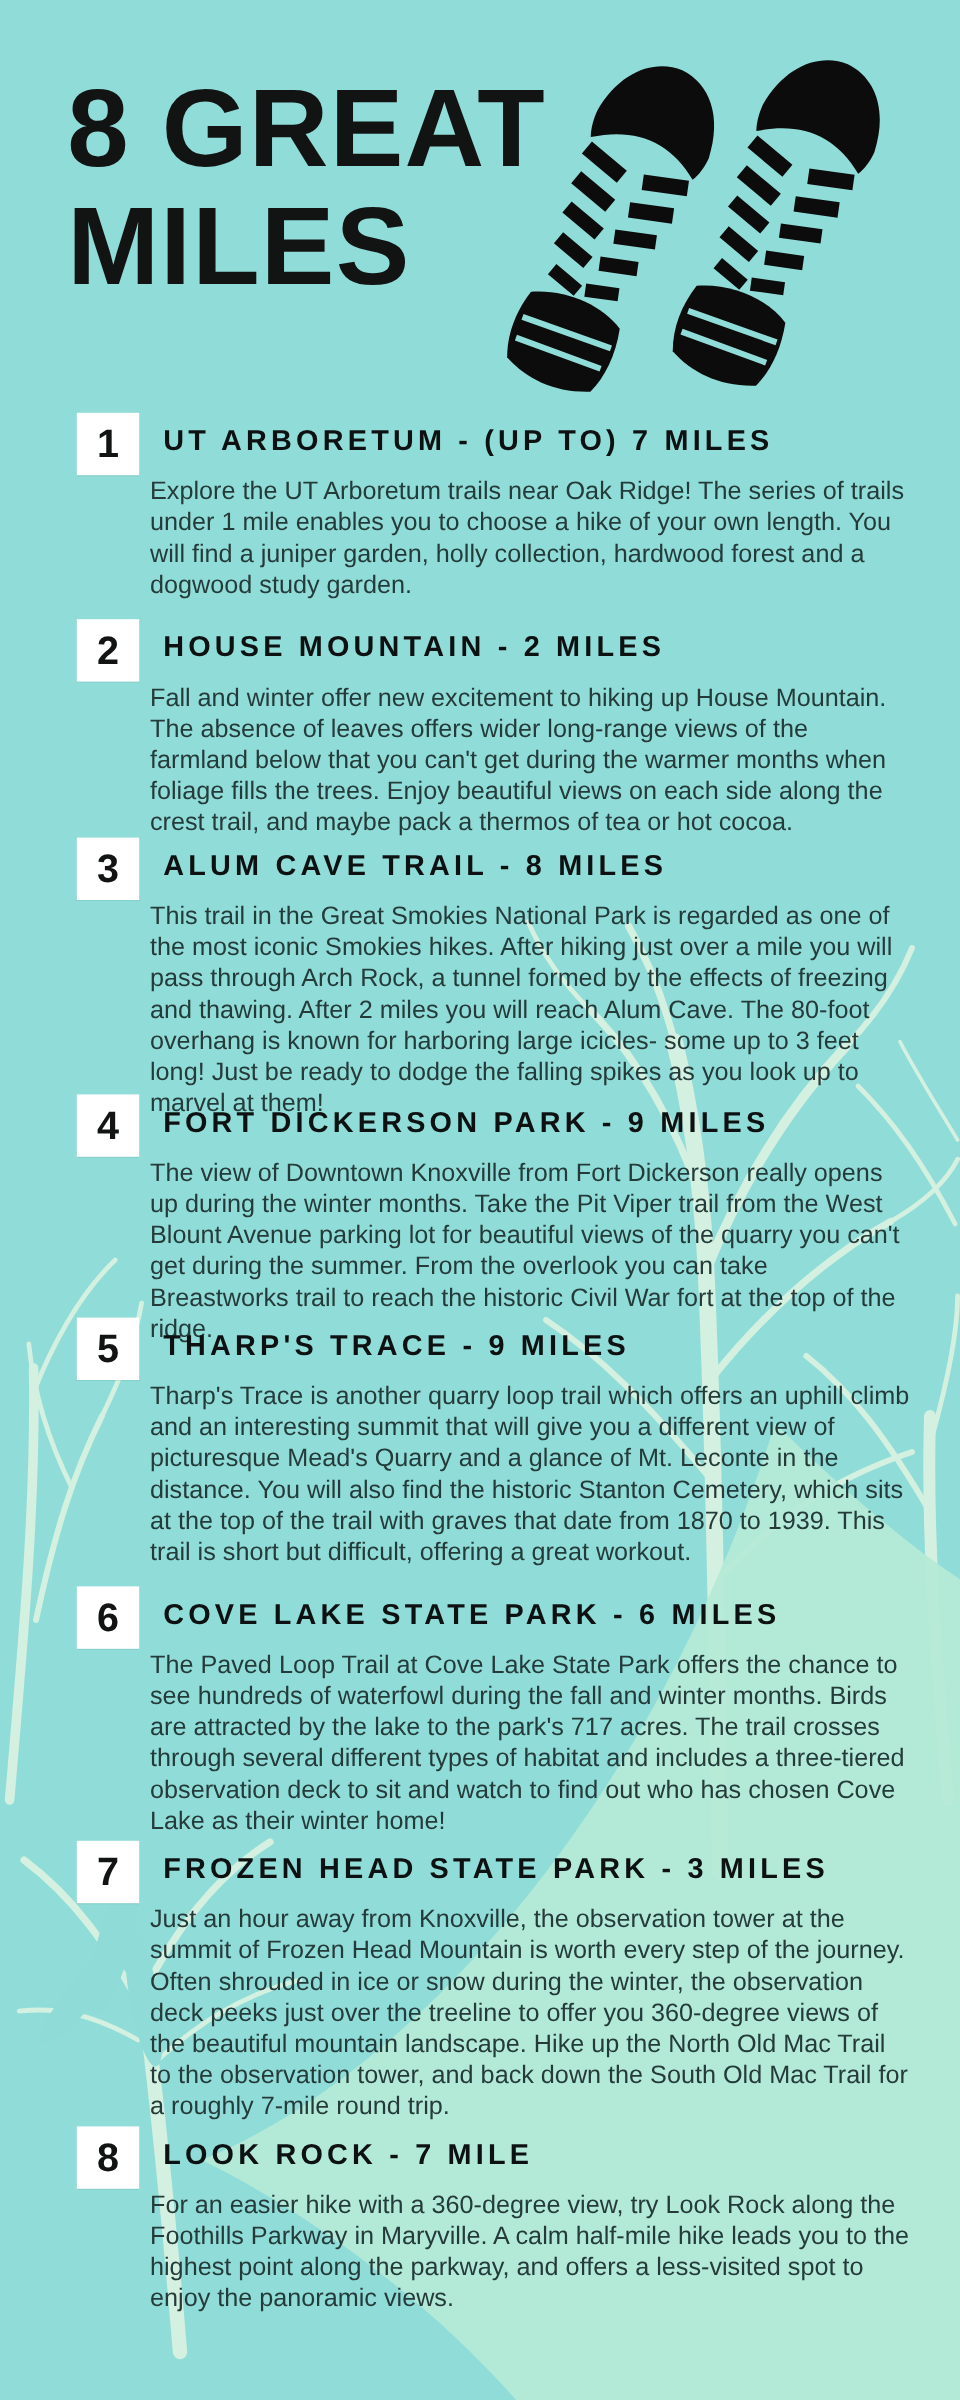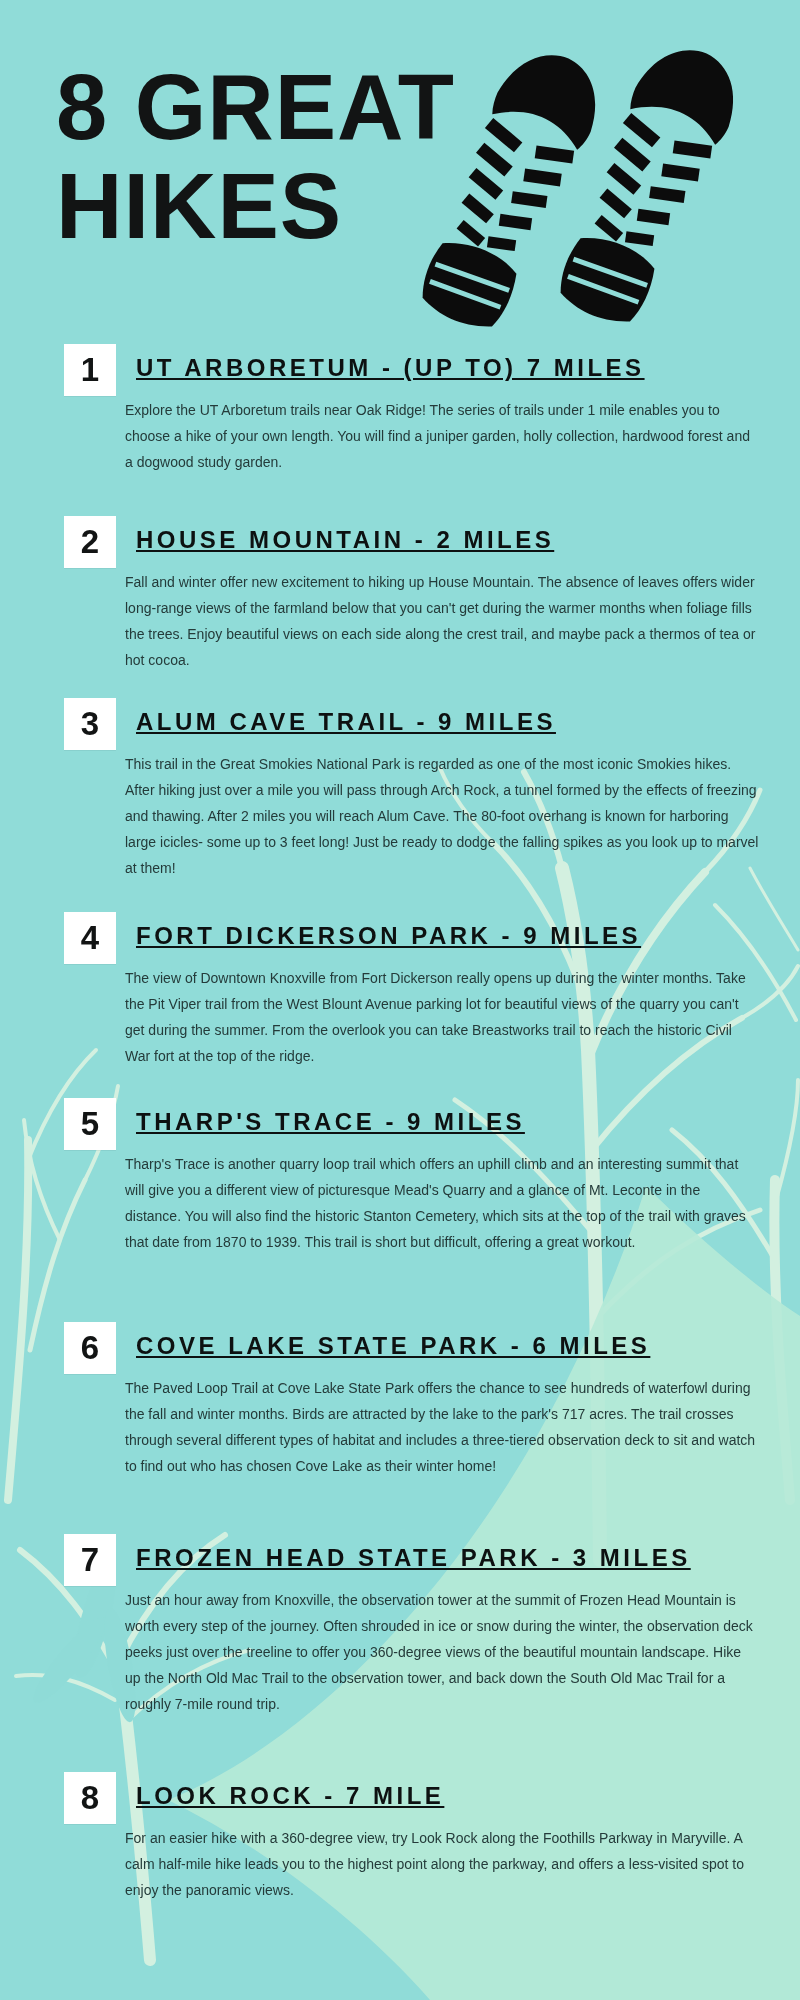--- a/index.html
+++ b/index.html
@@ -22,25 +22,25 @@
   .num{
     position:absolute;left:64px;top:0;width:52px;height:52px;
     background:#ffffff;color:#121414;
     font-size:33px;font-weight:700;
     display:flex;align-items:center;justify-content:center;
     box-shadow:0 1px 0 rgba(0,0,0,0.05);
   }
   .hike-title{
     position:absolute;left:136px;top:10px;margin:0;
     font-size:24px;font-weight:800;letter-spacing:3.5px;
-    color:#0d1111;white-space:nowrap;text-decoration:underline;
+    color:#0d1111;white-space:nowrap;
   }
   .hike-desc{
     position:absolute;left:125px;top:53px;width:634px;margin:0;
-    font-size:14px;line-height:26px;color:#243b3a;
+    font-size:21px;line-height:26px;color:#243b3a;
   }
 </style>
 </head>
 <body>
 
 <svg class="deco" width="800" height="2000" viewBox="0 0 800 2000">
   <defs>
     <g id="boot" fill="#0c0c0c">
       <path d="M9,66 C13,27 36,7 60,6 C86,7 106,28 110,64 C110,73 108,80 105,86 C75,64 43,66 13,88 C10,81 9,73 9,66 Z"></path>
       <rect x="13" y="96" width="38" height="13" transform="rotate(16,32,102)"></rect>
@@ -101,38 +101,38 @@
   </g>
   <g transform="translate(588,35) rotate(24,60,150)">
     <use href="#boot"></use>
   </g>
 </svg>
 
 <div class="content">
 
   <h1 class="poster-title">
     <div>8 GREAT</div>
-    <div>HIKES</div>
+    <div>MILES</div>
   </h1>
 
   <section class="hike" style="top:344px">
     <div class="num">1</div>
     <h2 class="hike-title">UT ARBORETUM - (UP TO) 7 MILES</h2>
     <p class="hike-desc">Explore the UT Arboretum trails near Oak Ridge! The series of trails under 1 mile enables you to choose a hike of your own length. You will find a juniper garden,  holly collection, hardwood forest and a dogwood study garden.</p>
   </section>
 
   <section class="hike" style="top:516px">
     <div class="num">2</div>
     <h2 class="hike-title">HOUSE MOUNTAIN - 2 MILES</h2>
     <p class="hike-desc">Fall and winter offer new excitement to hiking up House Mountain. The absence of leaves offers wider long-range views of the farmland below that you can't get during the warmer months when foliage fills the trees. Enjoy beautiful views on each side along the crest trail, and maybe pack a thermos of tea or hot cocoa.</p>
   </section>
 
   <section class="hike" style="top:698px">
     <div class="num">3</div>
-    <h2 class="hike-title">ALUM CAVE TRAIL - 9 MILES</h2>
+    <h2 class="hike-title">ALUM CAVE TRAIL - 8 MILES</h2>
     <p class="hike-desc">This trail in the Great Smokies National Park is regarded as one of the most iconic Smokies hikes. After hiking just over a mile you will pass through Arch Rock, a tunnel formed by the effects of freezing and thawing. After 2 miles you will reach Alum Cave. The 80-foot overhang is known for harboring large icicles- some up to 3 feet long! Just be ready to dodge the falling spikes as you look up to marvel at them!</p>
   </section>
 
   <section class="hike" style="top:912px">
     <div class="num">4</div>
     <h2 class="hike-title">FORT DICKERSON PARK - 9 MILES</h2>
     <p class="hike-desc">The view of Downtown Knoxville from Fort Dickerson really opens up during the winter months. Take the Pit Viper trail from the West Blount Avenue parking lot for beautiful views of the quarry you can't get during the summer. From the overlook you can take Breastworks trail to reach the historic Civil War fort at the top of the ridge.</p>
   </section>
 
   <section class="hike" style="top:1098px">

